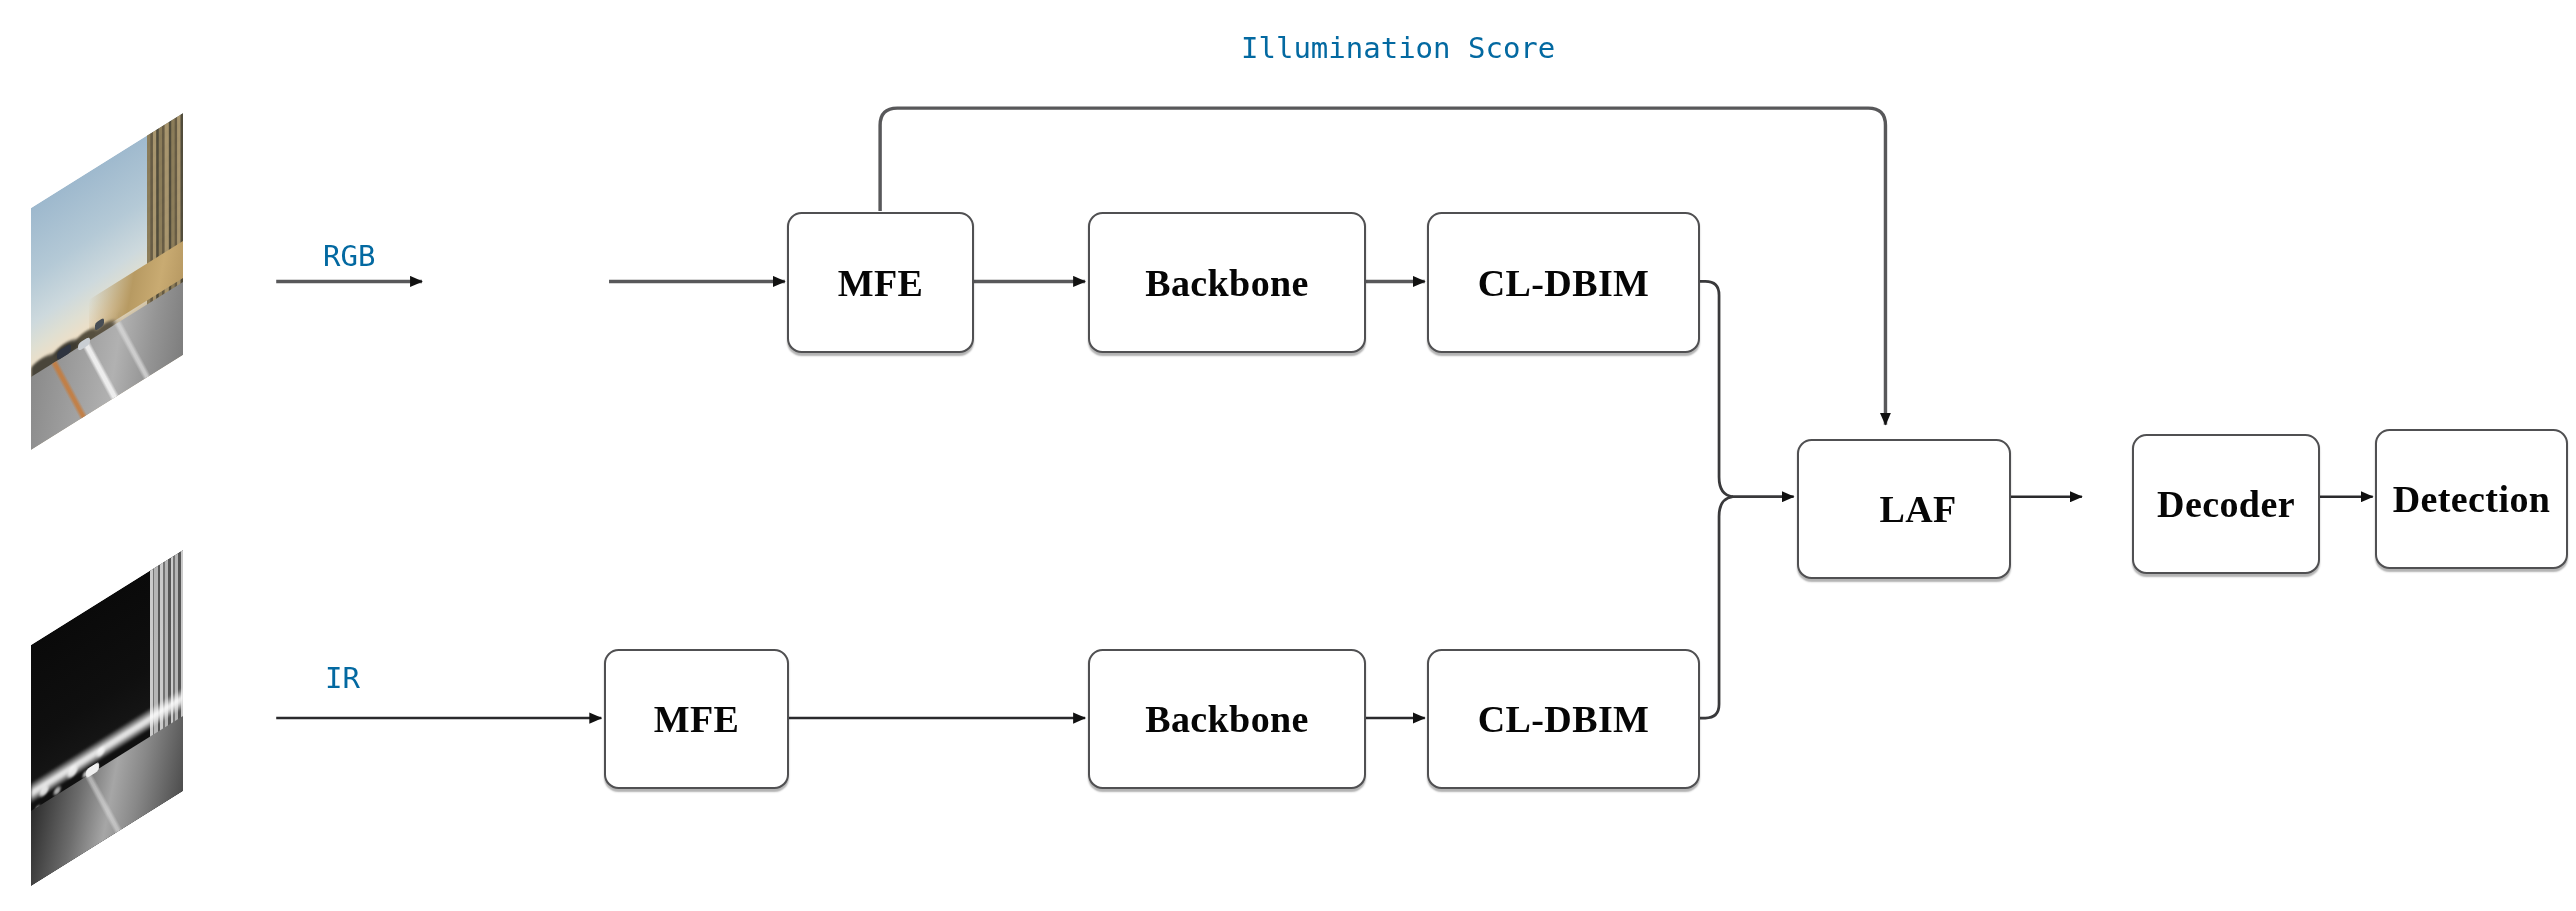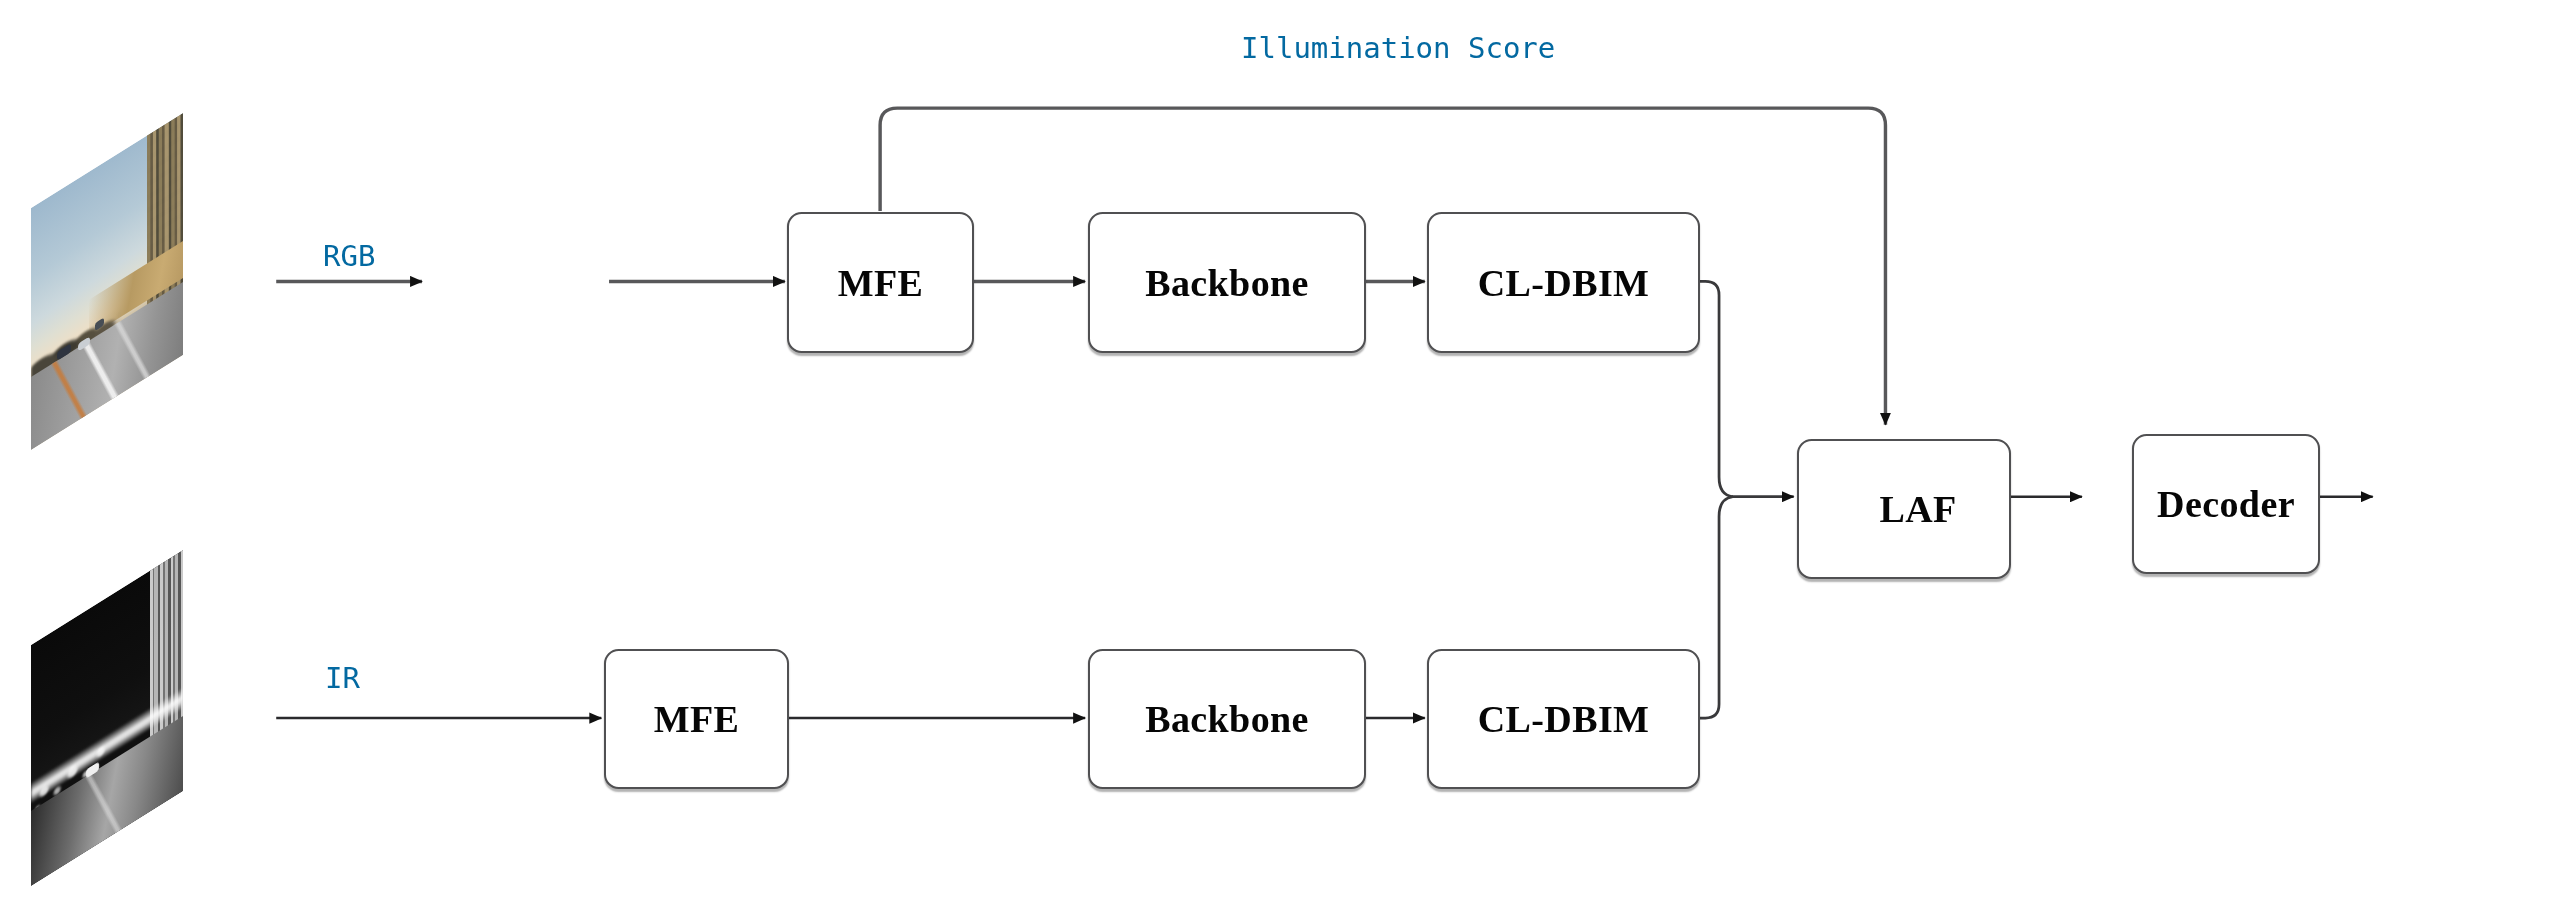--- a/index.html
+++ b/index.html
@@ -161,15 +161,16 @@
   <div class="node" id="node-mfe-rgb">MFE</div>
   <div class="node" id="node-backbone-rgb">Backbone</div>
   <div class="node" id="node-cldbim-rgb">CL-DBIM</div>
 
   <div class="node" id="node-mfe-ir">MFE</div>
   <div class="node" id="node-backbone-ir">Backbone</div>
   <div class="node" id="node-cldbim-ir">CL-DBIM</div>
 
   <div class="node" id="node-laf">LAF</div>
   <div class="node" id="node-decoder">Decoder</div>
+  <div class="node" id="node-detection">Detection</div>
 
 </div>
 
 
 </body></html>

